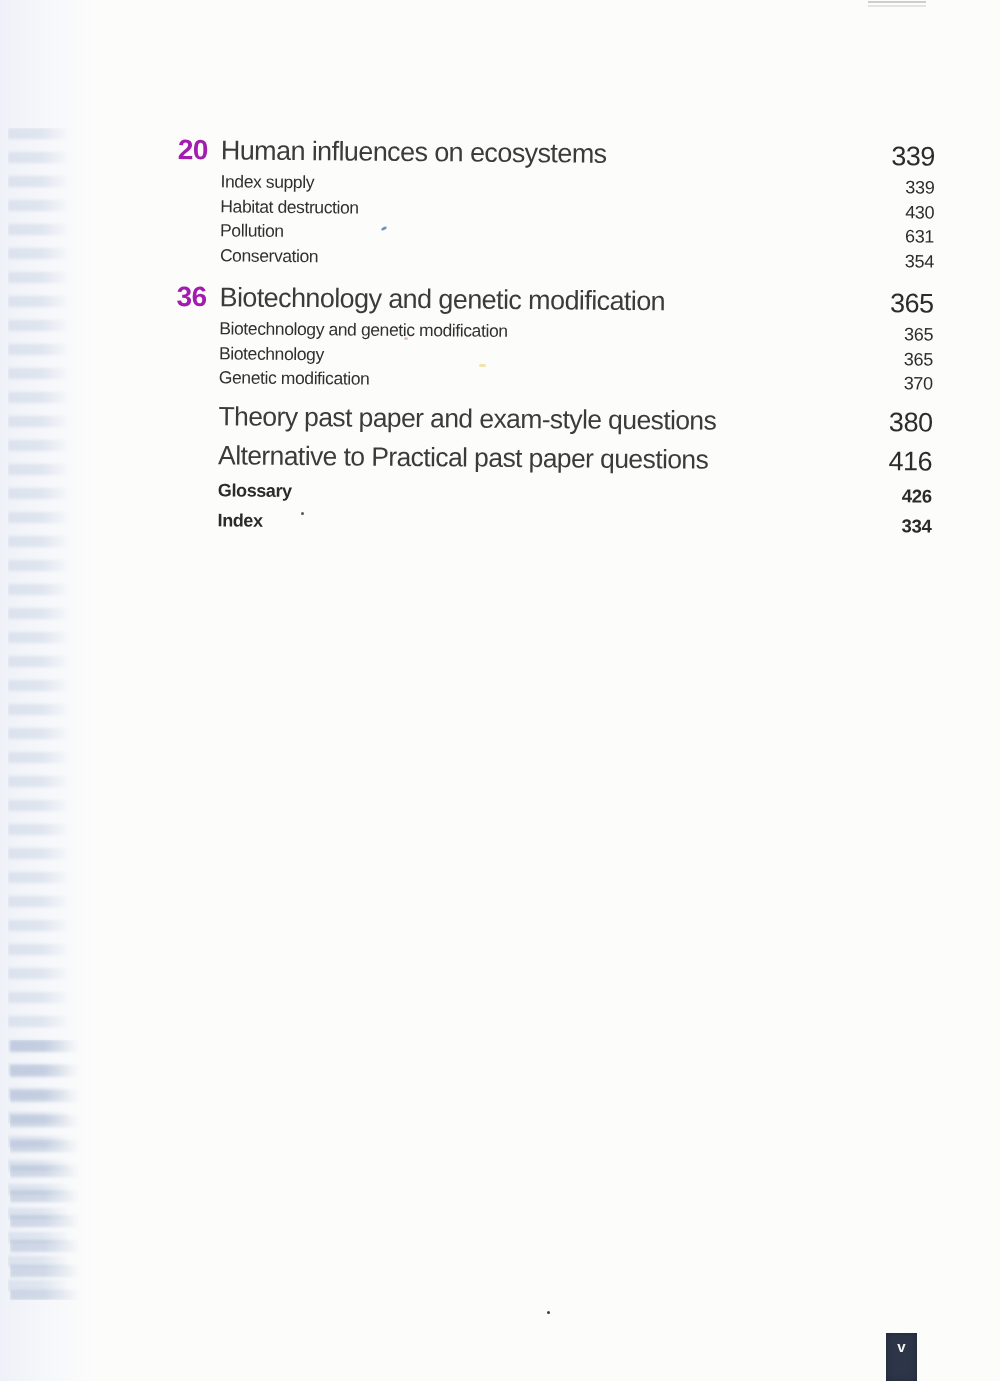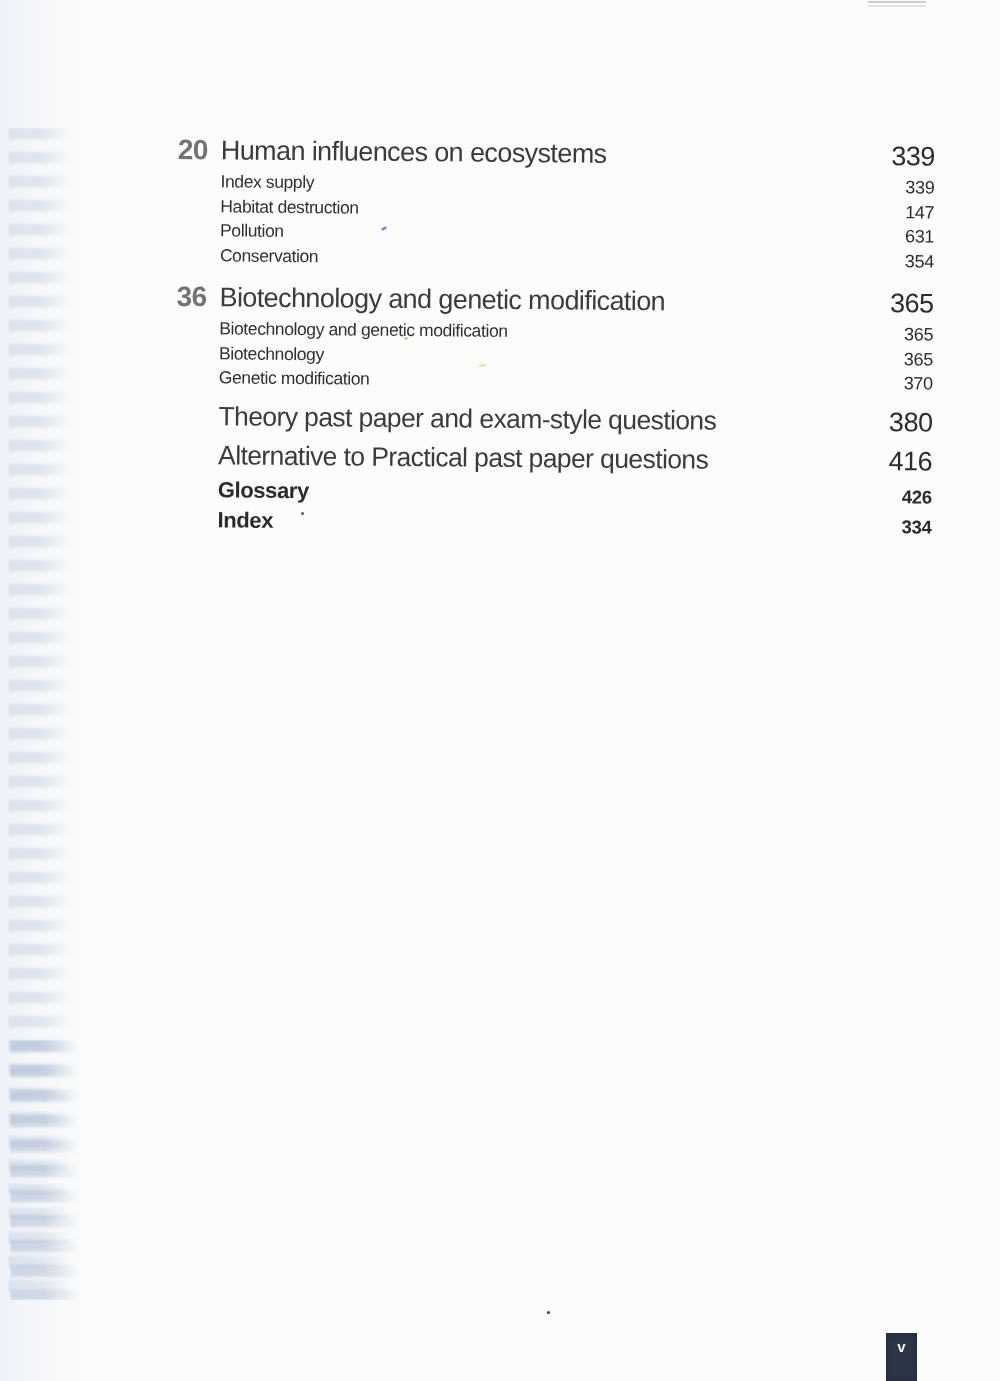--- a/index.html
+++ b/index.html
@@ -60,39 +60,39 @@
     transform:rotate(0.5deg);transform-origin:0 0;
     color:#2f2f2f;
   }
   .row{display:flex;align-items:baseline;}
   .grow{flex:1;}
   
   .ch-row{line-height:34px;}
   .ch-num{
     width:43px;flex:0 0 43px;
     font-size:28px;font-weight:700;letter-spacing:-0.5px;
-    color:#737373;
+    color:#a21caf;
   }
   .ch-title{
     font-size:27px;font-weight:400;letter-spacing:-0.6px;color:#3b3b3b;
   }
   .ch-page{
     font-size:27px;font-weight:400;letter-spacing:-0.5px;color:#2c2c2c;text-align:right;
   }
   
   .sub-row{line-height:24.5px;padding-left:43px;}
   .sub-title{font-size:17.5px;letter-spacing:-0.4px;color:#303030;}
   .sub-page{font-size:18px;letter-spacing:-0.3px;color:#2c2c2c;text-align:right;}
   
   .bm-row{line-height:36px;padding-left:43px;}
   .bm-title{font-size:26.5px;font-weight:400;letter-spacing:-0.6px;color:#3b3b3b;}
   .bm-page{font-size:27px;letter-spacing:-0.5px;color:#2c2c2c;text-align:center;}
   
   .bs-row{line-height:29px;padding-left:43px;}
-  .bs-title{font-size:22px;font-weight:700;letter-spacing:-0.4px;color:#2b2b2b;}
+  .bs-title{font-size:18px;font-weight:700;letter-spacing:-0.4px;color:#2b2b2b;}
   .bs-page{font-size:18.5px;font-weight:700;letter-spacing:-0.3px;color:#2b2b2b;}
 
   .mt-sub{margin-top:2px;}
   .mt-ch21{margin-top:13px;}
   .mt-theory{margin-top:8px;}
   .mt-alt{margin-top:3px;}
   .mt-gloss{margin-top:2px;}
 
   
   .page-tab{
@@ -123,21 +123,21 @@
     <span class="ch-page">339</span>
   </div>
   <div class="row sub-row mt-sub">
     <span class="sub-title">Index supply</span>
     <span class="grow"></span>
     <span class="sub-page">339</span>
   </div>
   <div class="row sub-row">
     <span class="sub-title">Habitat destruction</span>
     <span class="grow"></span>
-    <span class="sub-page">147</span>
+    <span class="sub-page">430</span>
   </div>
   <div class="row sub-row">
     <span class="sub-title">Pollution</span>
     <span class="grow"></span>
     <span class="sub-page">631</span>
   </div>
   <div class="row sub-row">
     <span class="sub-title">Conservation</span>
     <span class="grow"></span>
     <span class="sub-page">354</span>

